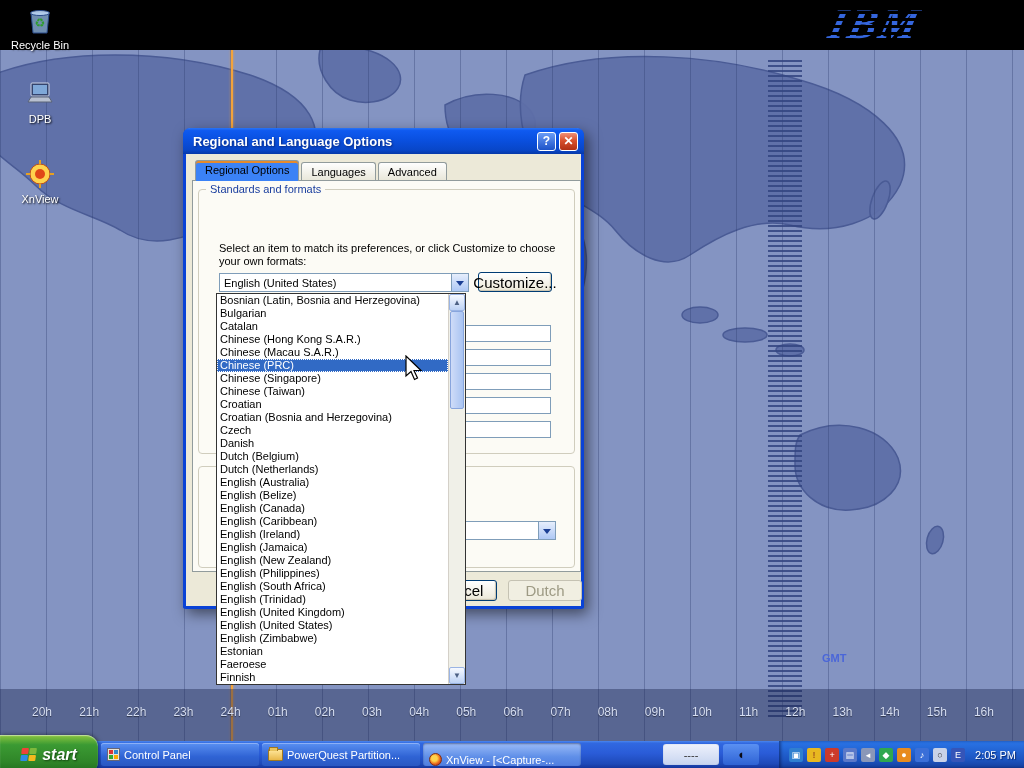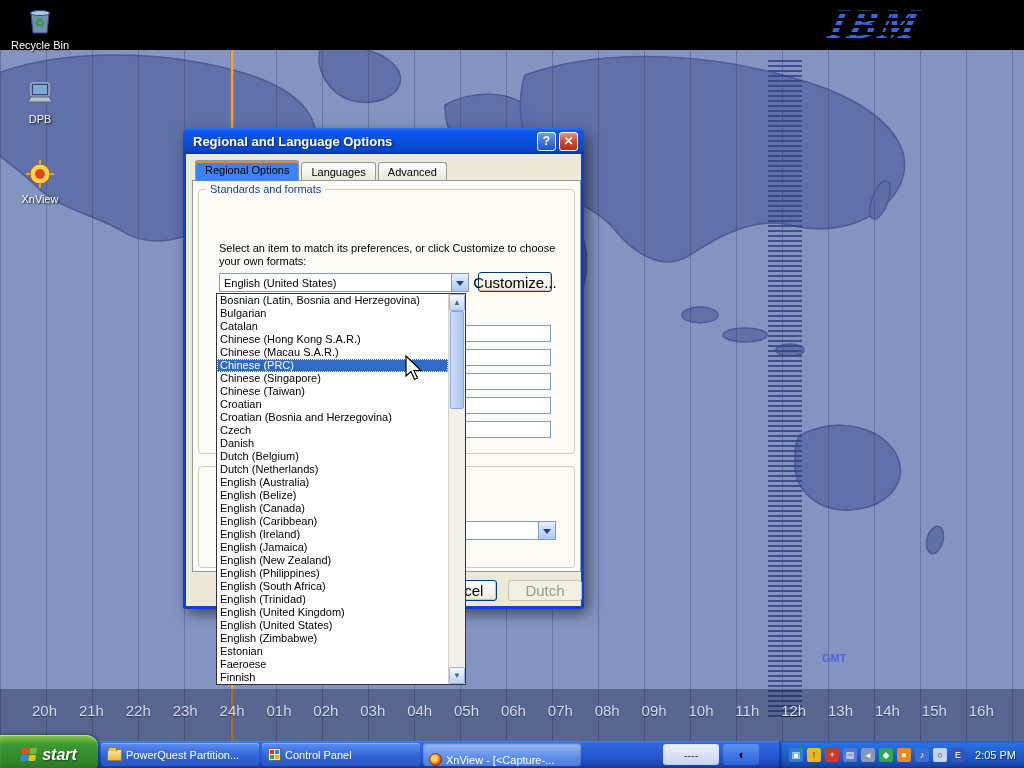--- a/index.html
+++ b/index.html
@@ -11,21 +11,21 @@
   .topbar { position:absolute; left:0; top:0; width:1024px; height:50px; background:#000; z-index:2; }
   .map { position:absolute; left:0; top:50px; width:1024px; height:691px; background:#8494c2; overflow:hidden; z-index:1; }
   .map svg { position:absolute; inset:0; }
   .map .gridlines { position:absolute; inset:0;
       background:repeating-linear-gradient(90deg, rgba(45,60,110,.35) 0 1px, transparent 1px 46px); }
   .hatch-band { position:absolute; left:768px; top:10px; width:34px; height:660px;
       background:repeating-linear-gradient(180deg, rgba(50,68,128,.85) 0 2px, transparent 2px 5px); }
   .orange-line { position:absolute; left:231px; top:0; width:2px; height:691px; background:#f2a33c; box-shadow:0 0 3px rgba(242,163,60,.8); }
   .bottom-band { position:absolute; left:0; bottom:0; width:100%; height:52px; background:rgba(22,32,76,.40); }
   .tz-row { position:absolute; left:0; bottom:22px; width:100%; display:flex; justify-content:space-between; padding:0 30px 0 32px; }
-  .tz-label { color:#d5ddf2; font-size:15px; text-shadow:0 1px 1px rgba(0,0,0,.5); }
+  .tz-label { color:#d5ddf2; font-size:12px; text-shadow:0 1px 1px rgba(0,0,0,.5); }
   .gmt { position:absolute; left:822px; top:602px; color:#4a66d9; font-weight:bold; font-size:11px; }
 
   
   .dicon { position:absolute; width:64px; text-align:center; z-index:3; cursor:default; }
   .dicon .glyph { width:34px; height:32px; margin:0 auto 3px; display:flex; align-items:center; justify-content:center; }
   .dicon .lbl { color:#fff; font-size:11px; text-shadow:1px 1px 2px #000; }
   .icon-recycle { left:8px; top:4px; }
   .icon-dpb { left:8px; top:78px; }
   .icon-xnview { left:8px; top:158px; }
 
@@ -322,31 +322,31 @@
       <span class="winflag">
         <i style="background:#ef4338"></i>
           <i style="background:#7eb93c"></i>
           <i style="background:#2e8be6"></i>
           <i style="background:#f5b91e"></i>
       </span>
       <span class="lbl">start</span>
     </div>
 
     <div class="task">
-      <span class="folder-ic"></span>
-      <span class="tlabel">PowerQuest Partition...</span>
-    </div>
-    <div class="task">
       <span class="cpl-ic">
           <i></i>
           <i></i>
           <i></i>
           <i></i>
         </span>
       <span class="tlabel">Control Panel</span>
+    </div>
+    <div class="task">
+      <span class="folder-ic"></span>
+      <span class="tlabel">PowerQuest Partition...</span>
     </div>
     <div class="task active">
       <span class="xnv-ic"></span>
       <span class="tlabel">XnView - [&lt;Capture-...</span>
     </div>
 
     <div class="mini-btn">----</div>
     <div class="icon-btn">◖</div>
 
     <div class="tray">

